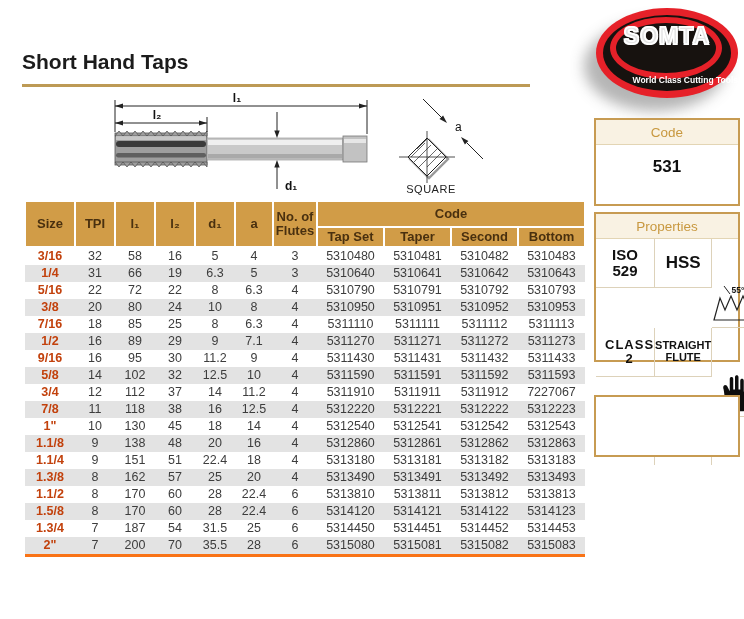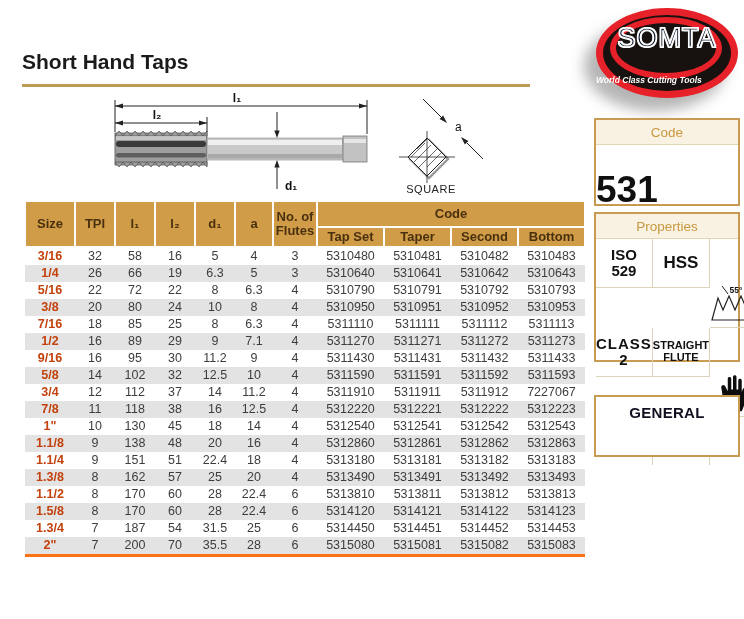--- a/index.html
+++ b/index.html
@@ -7,46 +7,46 @@
 
   
   .page-title{position:absolute;left:22px;top:50px;font-size:21px;font-weight:bold;color:#1b1b1b;}
   .title-rule{position:absolute;left:22px;top:84px;width:508px;height:3px;background:#bd9a55;}
 
   
   .logo{position:absolute;left:596px;top:8px;width:142px;height:90px;background:#e62129;border-radius:50%;
         box-shadow:-12px 13px 14px rgba(90,90,90,.45);}
   .logo-inner{position:absolute;left:7px;top:7px;right:7px;bottom:7px;background:#17120f;border-radius:50%;}
   .logo-ring{position:absolute;left:14px;top:9px;width:100px;height:50px;border:6px solid #e62129;border-radius:50%;}
-  .logo-word{position:absolute;left:0;top:15px;width:100%;text-align:center;font-size:27px;font-weight:normal;
-        color:#0f172a;letter-spacing:1px;-webkit-text-stroke:1.3px #fff;
+  .logo-word{position:absolute;left:0;top:15px;width:100%;text-align:center;font-size:23px;font-weight:bold;
+        color:#e5e5e5;letter-spacing:1px;-webkit-text-stroke:1.3px #fff;
         text-shadow:-1px -1px 0 #fff,1px -1px 0 #fff,-1px 1px 0 #fff,1px 1px 0 #fff;}
-  .logo-tag{position:absolute;left:0;bottom:13px;width:100%;text-align:left;font-size:8.5px;font-weight:bold;
-        font-style:italic;color:#fff;}
+  .logo-tag{position:absolute;left:0;bottom:13px;width:100%;text-align:right;font-size:8.5px;font-weight:bold;
+        color:#fff;}
 
   
   .tap-svg{position:absolute;left:85px;top:92px;}
   .square-svg{position:absolute;left:395px;top:95px;}
   .dim-label{font-size:12px;font-weight:bold;fill:#111;}
 
   
   .side-box{position:absolute;left:594px;width:146px;border:2px solid #c79b52;background:#fff;box-sizing:border-box;}
   .side-box-header{background:#f9f2e3;color:#c8983f;text-align:center;font-size:13.5px;padding:5px 0 4px;
         border-bottom:1px solid #e3d5b4;}
   .code-box{top:118px;height:88px;}
-  .code-value{text-align:left;font-size:37px;font-weight:bold;color:#101010;padding-top:24px;}
+  .code-value{text-align:center;font-size:17px;font-weight:bold;color:#101010;padding-top:12px;}
   .props-box{top:212px;height:150px;}
   .props-grid{display:grid;grid-template-columns:1fr 1fr 1fr;}
   .props-cell{border-right:1px solid #ddd2ba;border-bottom:1px solid #ddd2ba;height:48px;display:flex;
         flex-direction:column;align-items:center;justify-content:center;text-align:center;line-height:1.05;}
   .props-cell:nth-child(3n){border-right:none;margin-top:40px;}
   .props-cell:nth-child(n+7){border-bottom:none;}
   .p-big{font-size:17px;font-weight:bold;color:#111;}
   .p-med{font-size:15px;font-weight:bold;color:#111;}
-  .p-small{font-size:15px;font-weight:bold;color:#111;letter-spacing:1px;}
+  .p-small{font-size:13px;font-weight:bold;color:#111;letter-spacing:1px;margin-left:9px;}
   .p-tiny{font-size:11px;font-weight:bold;color:#111;}
   .mats-box{top:395px;height:62px;}
   .mats-value{text-align:center;font-size:15px;font-weight:bold;color:#101020;padding-top:7px;letter-spacing:.3px;}
 
   
   .spec-table{position:absolute;left:24px;top:200px;width:560px;border-collapse:collapse;table-layout:fixed;
         border-bottom:3px solid #f97316;}
   .spec-table th{background:#d19c47;color:#49300f;font-weight:bold;font-size:13px;border:2px solid #fff;
         padding:1px 0;line-height:1.1;}
   .spec-table thead tr:first-child th{height:22px;}
@@ -179,21 +179,20 @@
       <svg width="40" height="40" viewBox="0 0 42 42">
         <path d="M36,27 A15.5,15.5 0 1 1 28,7.5" fill="none" stroke="#222" stroke-width="1.3"></path>
         <polygon points="28,7 35,5.5 31,12" fill="#222"></polygon>
         <text x="21" y="26" text-anchor="middle" font-size="13" font-weight="bold" fill="#222">RH</text>
       </svg>
     </div>
   </div>
 </div>
 
 <div class="side-box mats-box">
-  <div class="mats-value">GENERAL</div>
 </div>
 
 <table class="spec-table">
   <colgroup>
     <col style="width:50px">
       <col style="width:40px">
       <col style="width:40px">
       <col style="width:40px">
     <col style="width:40px">
       <col style="width:38px">
@@ -233,21 +232,21 @@
         <td>5</td>
         <td>4</td>
         <td>3</td>
         <td>5310480</td>
         <td>5310481</td>
         <td>5310482</td>
         <td>5310483</td>
       </tr>
       <tr>
         <td>1/4</td>
-        <td>26</td>
+        <td>31</td>
         <td>66</td>
         <td>19</td>
         <td>6.3</td>
         <td>5</td>
         <td>3</td>
         <td>5310640</td>
         <td>5310641</td>
         <td>5310642</td>
         <td>5310643</td>
       </tr>

